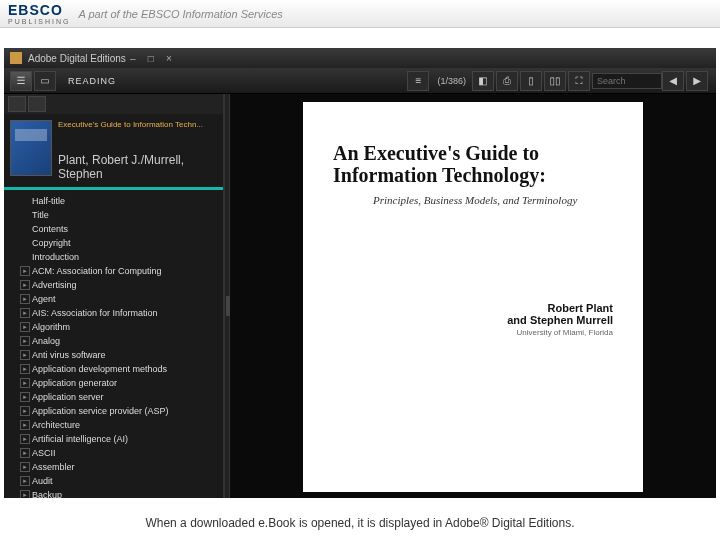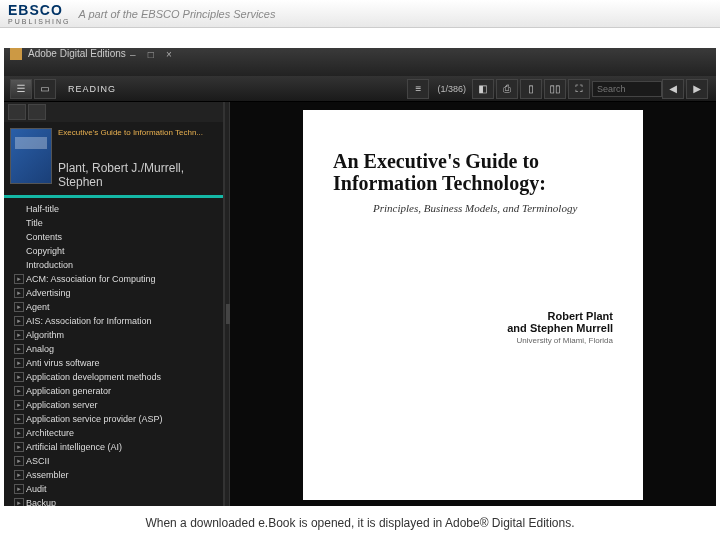--- a/index.html
+++ b/index.html
@@ -5,21 +5,21 @@
   * { margin: 0; padding: 0; box-sizing: border-box; font-family: Arial, sans-serif; }
   body { width: 720px; height: 540px; background: #fff; overflow: hidden; position: relative; }
   
   .header { height: 28px; background: linear-gradient(#fff, #e8e8e8); border-bottom: 1px solid #ccc; display: flex; align-items: center; padding: 0 8px; }
   .logo { font-weight: bold; color: #003366; font-size: 14px; letter-spacing: 1px; }
   .logo-sub { font-size: 7px; color: #666; letter-spacing: 2px; }
   .tagline { color: #888; font-style: italic; font-size: 11px; margin-left: 8px; }
   
   .app-window { position: absolute; top: 48px; left: 4px; right: 4px; height: 450px; background: #000; }
   
-  .titlebar { height: 28px; background: linear-gradient(#3a3a3a, #222); display: flex; padding: 0 6px; color: #ddd; font-size: 10px; }
+  .titlebar { height: 20px; background: linear-gradient(#3a3a3a, #222); display: flex; align-items: center; padding: 0 6px; color: #ddd; font-size: 10px; }
   .titlebar .icon { width: 12px; height: 12px; background: #c94; margin-right: 6px; }
   .titlebar .title-left { flex: 0 0 auto; color: #ccc; }
   .titlebar .title-center { flex: 1; text-align: center; color: #e8b050; font-size: 10px; }
   .titlebar .win-controls { display: flex; gap: 4px; }
   .titlebar .win-btn { width: 14px; height: 12px; display: flex; align-items: center; justify-content: center; color: #aaa; font-size: 10px; cursor: pointer; }
   
   .toolbar { height: 26px; background: linear-gradient(#333, #1a1a1a); display: flex; align-items: center; padding: 0 6px; border-bottom: 1px solid #000; }
   .tool-btn { width: 22px; height: 20px; background: #2a2a2a; border: 1px solid #444; margin-right: 2px; display: flex; align-items: center; justify-content: center; color: #ccc; font-size: 10px; cursor: pointer; }
   .tool-btn.grid { background: linear-gradient(#555,#333); }
   .mode-label { color: #ddd; font-size: 9px; margin: 0 10px; letter-spacing: 1px; }
@@ -33,21 +33,21 @@
   .sidebar-tabs { height: 20px; background: #222; display: flex; align-items: center; padding: 0 4px; gap: 2px; }
   .sidebar-tab { width: 18px; height: 16px; background: #333; border: 1px solid #444; cursor: pointer; }
   
   .book-info { padding: 6px; display: flex; gap: 6px; border-bottom: 3px solid #14b8a6; }
   .book-cover { width: 42px; height: 56px; background: linear-gradient(135deg, #2a5fa8, #1a3f78); border: 1px solid #555; position: relative; }
   .book-cover::after { content: ''; position: absolute; top: 8px; left: 4px; right: 4px; height: 12px; background: rgba(255,255,255,0.3); }
   .book-meta { flex: 1; color: #e8b050; font-size: 8px; overflow: hidden; }
   .book-title { color: #e8b050; margin-bottom: 4px; white-space: nowrap; overflow: hidden; text-overflow: ellipsis; }
   .book-authors { color: #ccc; font-size: 12px; margin-top: 24px; }
   
-  .toc { flex: 1; overflow-y: auto; padding: 4px 4px; }
+  .toc { flex: 1; overflow-y: auto; padding: 4px 10px; }
   .toc-item { color: #ddd; font-size: 9px; padding: 2px 6px 2px 18px; cursor: pointer; white-space: nowrap; overflow: hidden; text-overflow: ellipsis; position: relative; }
   .toc-item.expandable::before { content: '▸'; position: absolute; left: 6px; color: #888; font-size: 7px; border: 1px solid #555; width: 8px; height: 8px; line-height: 8px; text-align: center; }
   
   .divider { width: 6px; background: #222; border-left: 1px solid #333; border-right: 1px solid #333; position: relative; }
   .divider-handle { position: absolute; top: 50%; left: 1px; width: 4px; height: 20px; background: #444; cursor: ew-resize; }
   
   .page-area { flex: 1; background: #0a0a0a; display: flex; align-items: flex-start; justify-content: center; padding: 8px; overflow: auto; border-radius: 11px; }
   .page { width: 340px; height: 390px; background: #fff; padding: 40px 30px; position: relative; }
   .page-title { font-size: 20px; font-weight: bold; color: #111; line-height: 1.1; font-family: Georgia, serif; }
   .page-subtitle { font-size: 11px; font-style: italic; color: #333; margin-top: 8px; margin-left: 40px; font-family: Georgia, serif; }
@@ -62,21 +62,21 @@
   ::-webkit-scrollbar-thumb { background: #444; }
 </style>
 </head>
 <body>
 
 <div class="header">
   <div>
     <div class="logo">EBSCO</div>
     <div class="logo-sub">PUBLISHING</div>
   </div>
-  <div class="tagline">A part of the EBSCO Principles Services</div>
+  <div class="tagline">A part of the EBSCO Information Services</div>
 </div>
 
 <div class="app-window">
   <div class="titlebar">
     <div class="icon"></div>
     <div class="title-left">Adobe Digital Editions</div>
     <div class="win-controls">
       <div class="win-btn">–</div>
       <div class="win-btn">□</div>
       <div class="win-btn">×</div>

